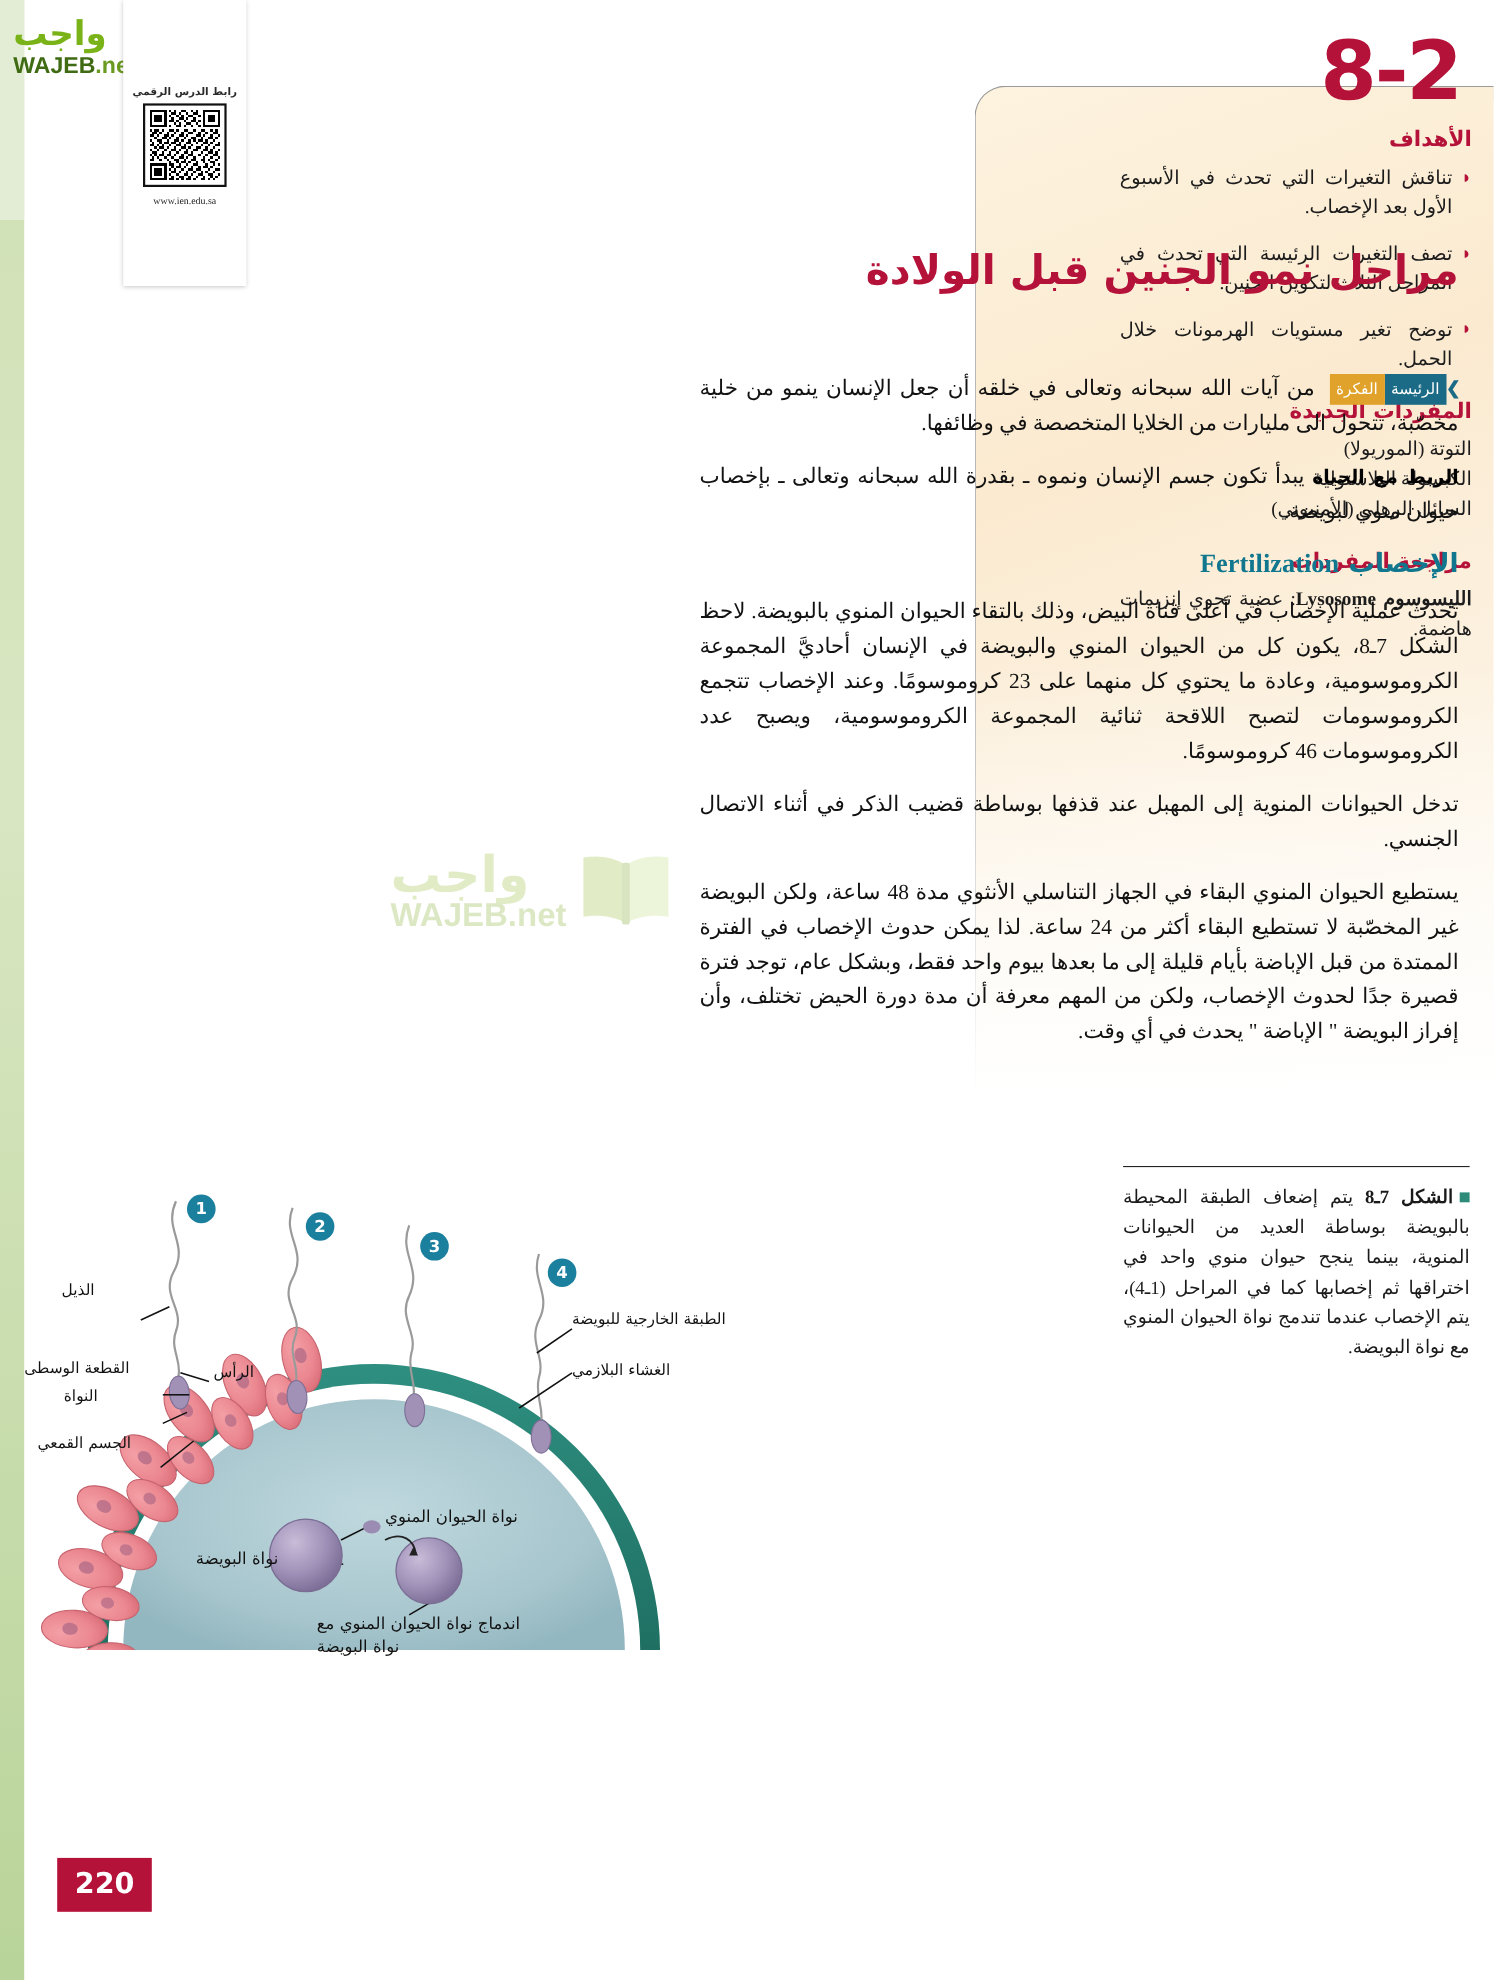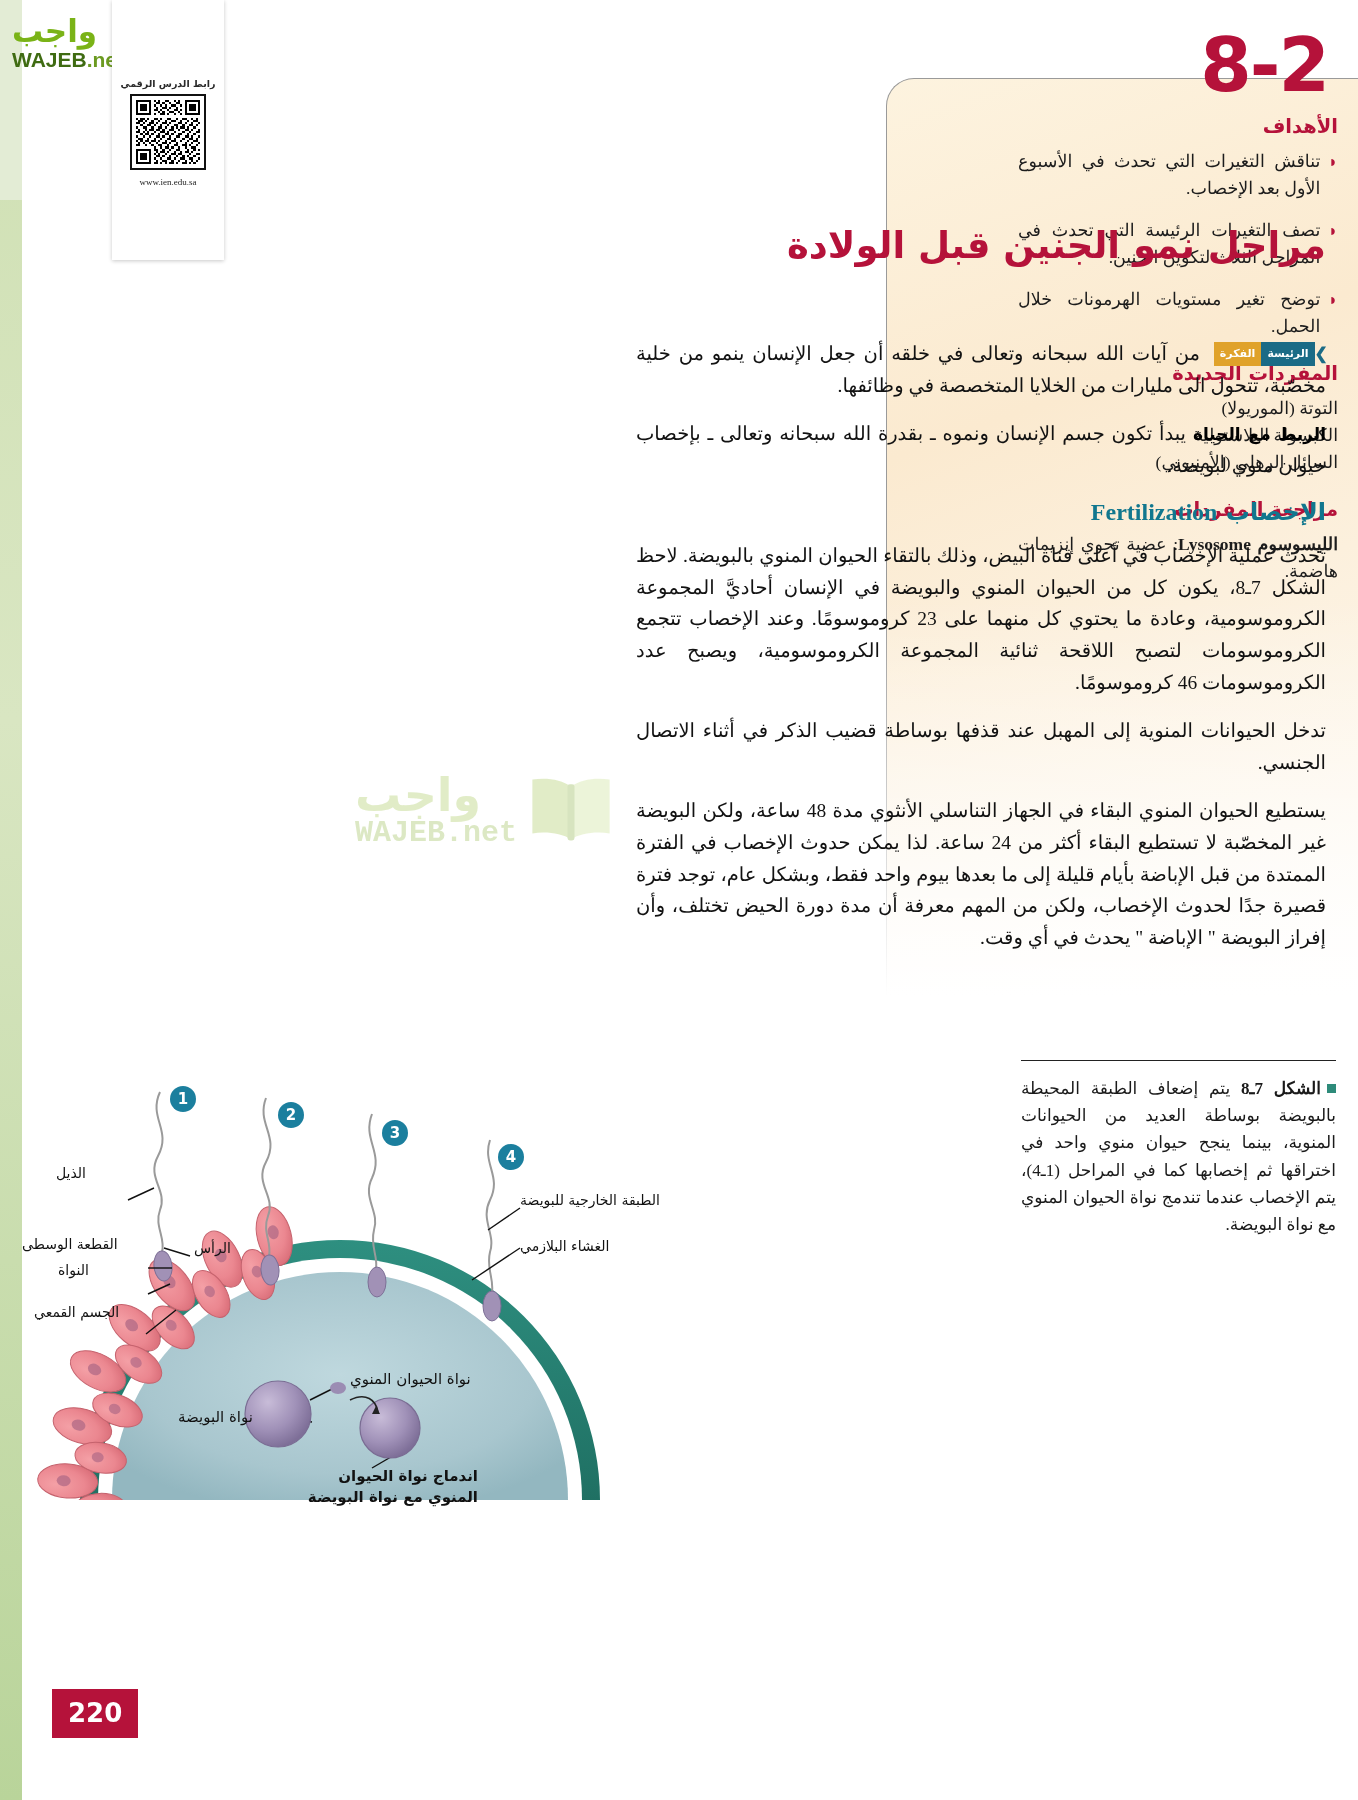--- a/index.html
+++ b/index.html
@@ -168,21 +168,21 @@
     position: absolute; right: 32px; top: 338px;
     width: 690px; text-align: justify;
   }
   .para {
     font-size: 19.5px; line-height: 1.62; color: #121212;
     margin-bottom: 17px; text-align: justify;
   }
   .para.just { text-align: justify; text-align-last: right; }
   .tag-main-box {
     display:inline-block; background:#1b6b86; color:#fff;
-    font-family:"DejaVu Sans", sans-serif; font-weight:bold; font-size:11px;
+    font-family:"DejaVu Sans", sans-serif; font-weight:normal; font-size:14px;
     padding: 3px 6px; margin-left: 0px;
   }
   .tag-wrap { display:inline-flex; align-items:center; margin-left:6px; vertical-align:1px;}
   .chev { color:#1b6b86; font-size: 16px; font-weight:bold; margin-right:-2px;}
 
   .link-life {
     color: #000000; font-weight: bold;
     font-family: "DejaVu Sans", sans-serif; font-size: 17px;
   }
   .sub-head {
@@ -225,21 +225,21 @@
 
   
   .wm-center {
     position: absolute; left: 355px; top: 745px;
     width: 330px; height: 130px;
     opacity: .30;
     display: flex; align-items: center; gap: 6px;
     direction: ltr; pointer-events: none;
   }
   .wm-ar { font-family:"DejaVu Sans", sans-serif; font-size: 46px; font-weight: bold; color:#9ec34a; line-height:1;}
-  .wm-en { font-family:Liberation Mono, monospace; font-size: 30px; font-weight: bold; color:#8db53f; line-height:1;}
+  .wm-en { font-family:Liberation Sans, sans-serif; font-size: 30px; font-weight: bold; color:#8db53f; line-height:1;}
 </style>
 </head>
 <body>
 
 <div id="page">
 
   <div class="left-bar"></div>
   <div class="left-bar-top"></div>
 
   <div class="wajeb-logo">
@@ -777,21 +777,21 @@
     <div class="dg-label" style="left:174px; top:170px;">الرأس</div>
     <div class="dg-label" style="left:2px; top:166px;">القطعة الوسطى</div>
     <div class="dg-label" style="left:38px; top:192px;">النواة</div>
     <div class="dg-label" style="left:14px; top:234px;">الجسم القمعي</div>
 
     <div class="dg-label" style="left:500px; top:122px;">الطبقة الخارجية للبويضة</div>
     <div class="dg-label" style="left:500px; top:168px;">الغشاء البلازمي</div>
 
     <div class="dg-label" style="left:330px; top:300px; font-size:15px;">نواة الحيوان المنوي</div>
     <div class="dg-label" style="left:158px; top:338px; font-size:15px;">نواة البويضة</div>
-    <div class="dg-label" style="left:268px; top:396px; font-size:15px; white-space:normal; width:190px; text-align:right; line-height:1.4;font-weight:bold;">اندماج نواة الحيوان المنوي مع نواة البويضة</div>
+    <div class="dg-label" style="left:268px; top:396px; font-size:15px; white-space:normal; width:190px; text-align:left; line-height:1.4;">اندماج نواة الحيوان المنوي مع نواة البويضة</div>
 
     <div class="dg-num" style="left:150px; top:16px;">1</div>
     <div class="dg-num" style="left:258px; top:32px;">2</div>
     <div class="dg-num" style="left:362px; top:50px;">3</div>
     <div class="dg-num" style="left:478px; top:74px;">4</div>
   </div>
 
   <div class="page-num">220</div>
 
 </div>

